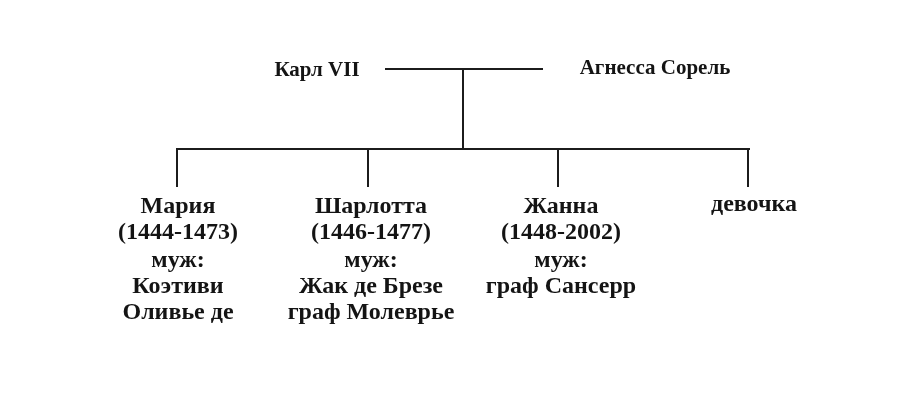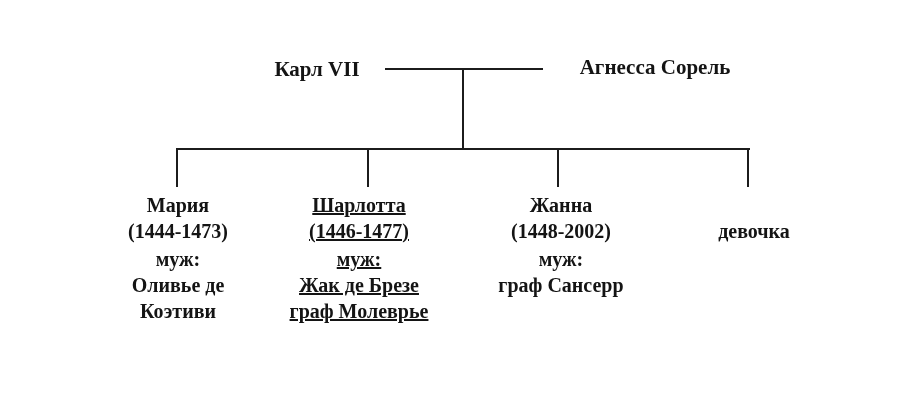--- a/index.html
+++ b/index.html
@@ -26,21 +26,21 @@
     position: absolute;
     font-size: 21px;
     line-height: 24px;
     text-align: center;
     white-space: nowrap;
   }
   .child-block {
     position: absolute;
     width: 190px;
     text-align: center;
-    font-size: 20px;
+    font-size: 24px;
     line-height: 26px;
   }
   .child-block .spouse-label {
     margin-top: 2px;
   }
   .child-block div {
     white-space: nowrap;
   }
 </style>
 </head>
@@ -56,36 +56,36 @@
   <div class="hline" style="left:176px; top:148px; width:574px; height:2px;"></div>
   <div class="vline" style="left:176px; top:148px; width:2px; height:39px;"></div>
   <div class="vline" style="left:367px; top:148px; width:2px; height:39px;"></div>
   <div class="vline" style="left:557px; top:148px; width:2px; height:39px;"></div>
   <div class="vline" style="left:747px; top:148px; width:2px; height:39px;"></div>
 
   <div class="child-block" style="left:83px; top:192px;">
     <div>Мария</div>
     <div>(1444-1473)</div>
     <div class="spouse-label">муж:</div>
+    <div>Коэтиви</div>
     <div>Оливье де</div>
-    <div>Коэтиви</div>
   </div>
 
-  <div class="child-block" style="left:264px; top:192px;text-decoration:underline;">
+  <div class="child-block" style="left:276px; top:192px;">
     <div>Шарлотта</div>
     <div>(1446-1477)</div>
     <div class="spouse-label">муж:</div>
     <div>Жак де Брезе</div>
     <div>граф Молеврье</div>
   </div>
 
   <div class="child-block" style="left:466px; top:192px;font-family:Liberation Serif, serif;">
     <div>Жанна</div>
     <div>(1448-2002)</div>
     <div class="spouse-label">муж:</div>
     <div>граф Сансерр</div>
   </div>
 
-  <div class="child-block" style="left:659px; top:190px;margin-top:28px;">
+  <div class="child-block" style="left:659px; top:190px;">
     <div>девочка</div>
   </div>
 
 </div>
 
 </body></html>

